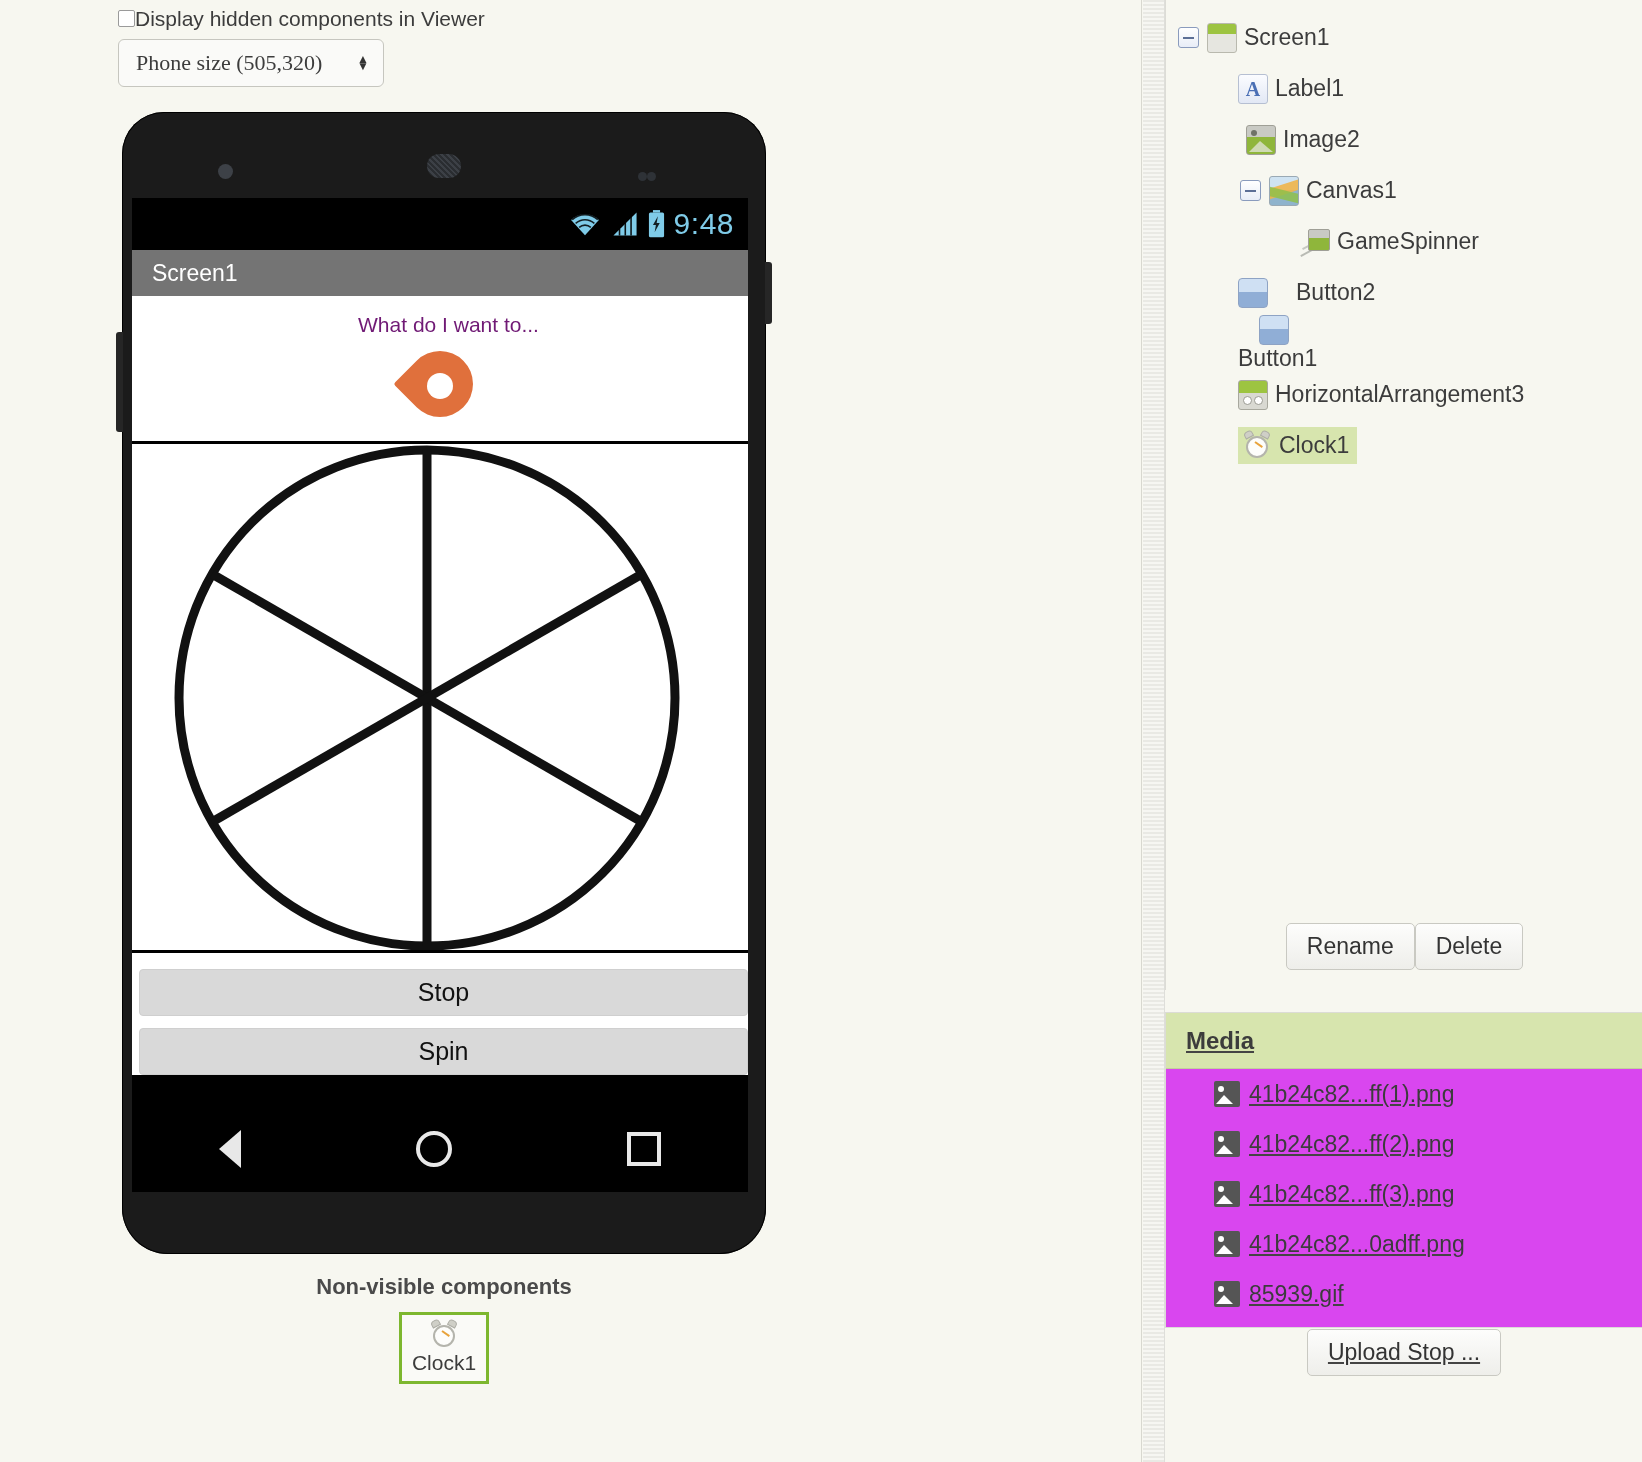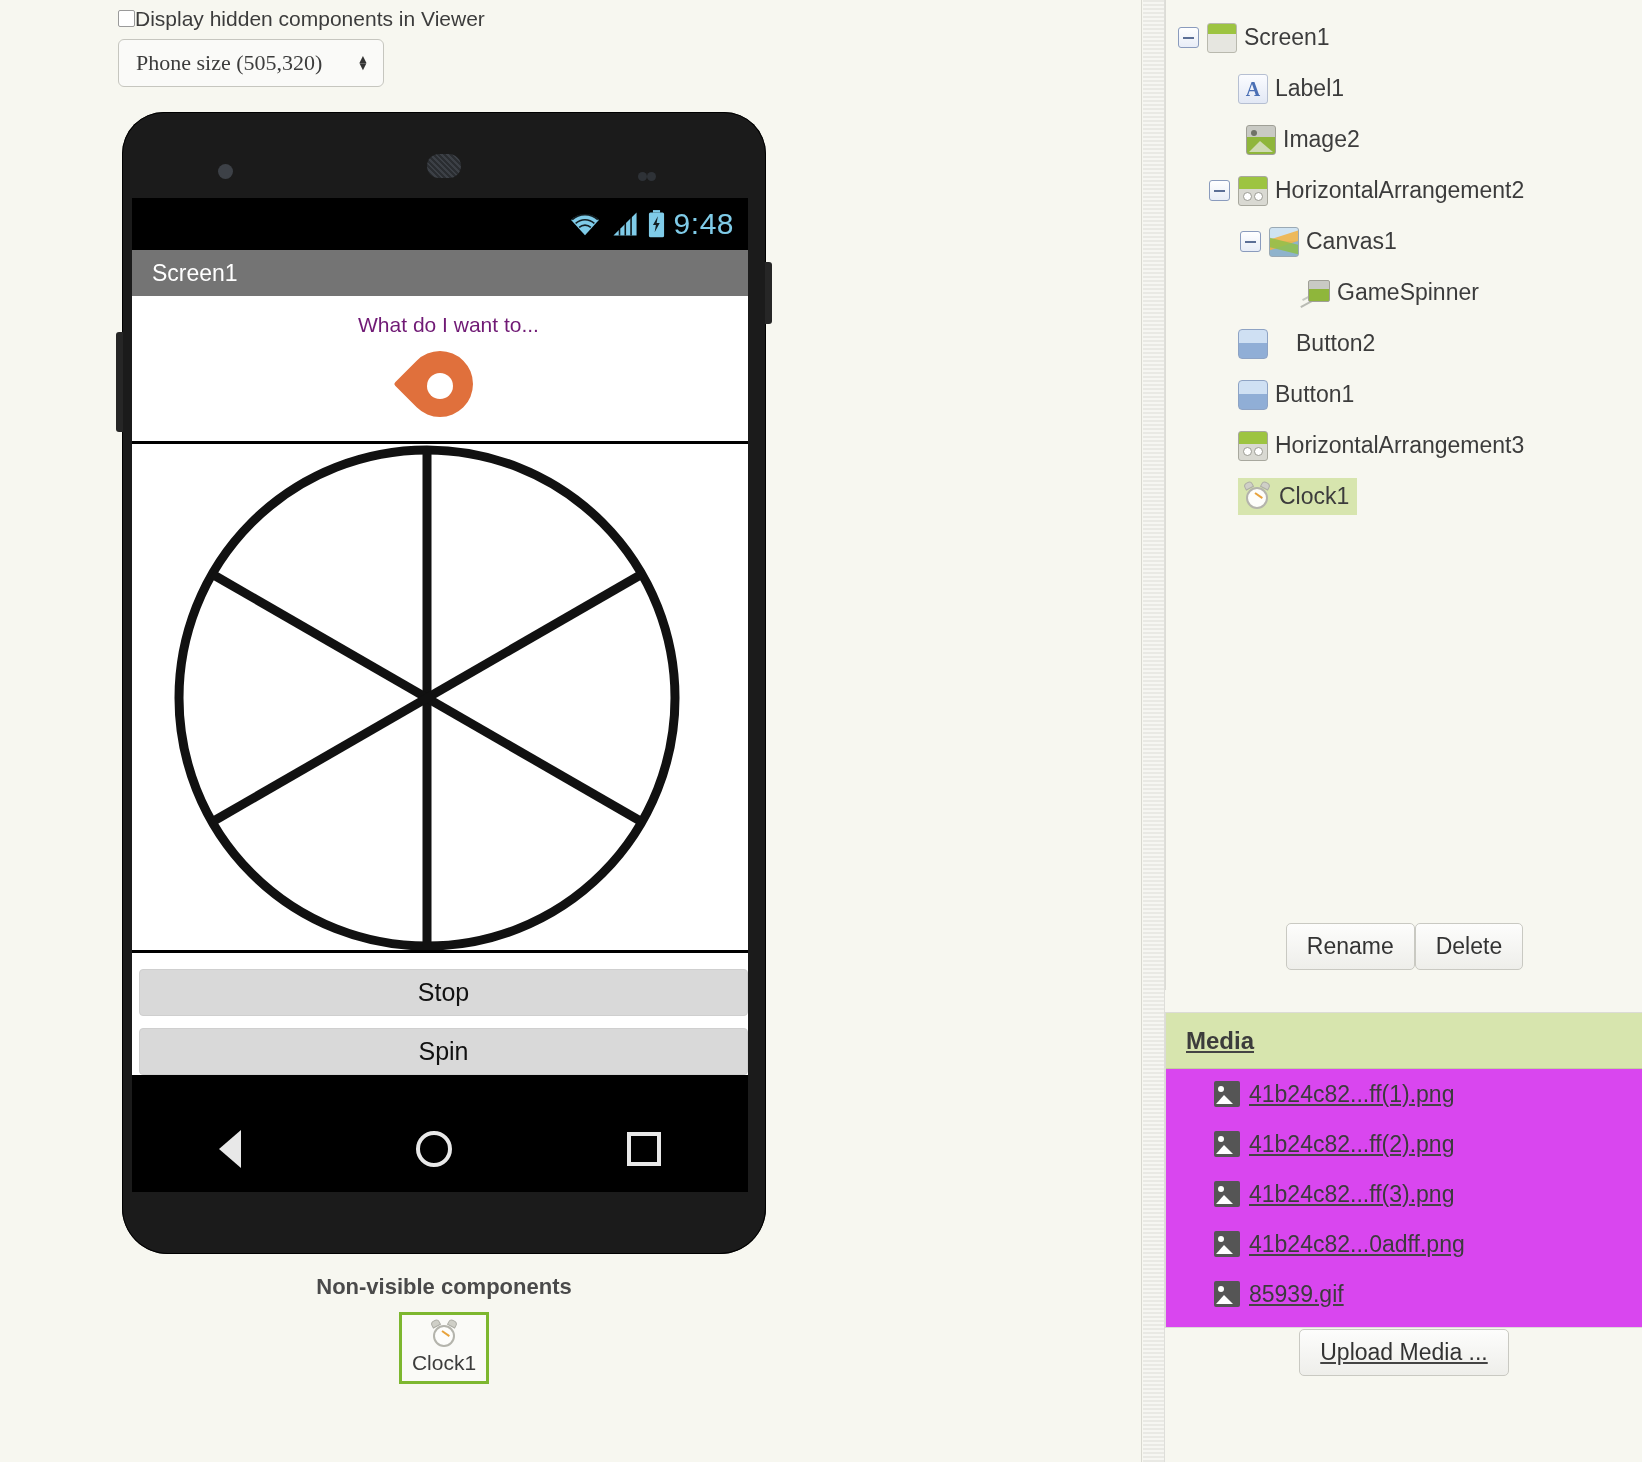--- a/index.html
+++ b/index.html
@@ -355,32 +355,20 @@
             <span class="tree-name">Label1</span>
           </div>
         </div>
         <div class="tree-row" style="padding-left: 43px;">
           <div class="toggle-spacer"></div>
           <div class="" style="display: flex; align-items: center; margin-left: 8px;">
             <div class="tree-ico ico-image"></div>
             <span class="tree-name">Image2</span>
           </div>
         </div>
-        <div class="tree-row" style="padding-left: 43px;">
-          <div class="toggle">
-            <span></span>
-          </div>
-          <div class="" style="display: flex; align-items: center;">
-            <div class="tree-ico ico-harr">
-              <i class="a"></i>
-              <i class="b"></i>
-            </div>
-            <span class="tree-name">HorizontalArrangement2</span>
-          </div>
-        </div>
         <div class="tree-row" style="padding-left: 74px;">
           <div class="toggle">
             <span></span>
           </div>
           <div class="" style="display: flex; align-items: center;">
             <div class="tree-ico ico-canvas"></div>
             <span class="tree-name">Canvas1</span>
           </div>
         </div>
         <div class="tree-row" style="padding-left: 105px;">
@@ -396,21 +384,21 @@
         </div>
         <div class="tree-row" style="padding-left: 43px;">
           <div class="toggle-spacer"></div>
           <div class="" style="display: flex; align-items: center; gap: 21px;">
             <div class="tree-ico ico-button"></div>
             <span class="tree-name">Button2</span>
           </div>
         </div>
         <div class="tree-row" style="padding-left: 43px;">
           <div class="toggle-spacer"></div>
-          <div class="" style="display: flex; align-items: center;">
+          <div class="" style="display: flex; align-items: center; flex-direction: column;">
             <div class="tree-ico ico-button"></div>
             <span class="tree-name">Button1</span>
           </div>
         </div>
         <div class="tree-row" style="padding-left: 43px;">
           <div class="toggle-spacer"></div>
           <div class="" style="display: flex; align-items: center;">
             <div class="tree-ico ico-harr">
               <i class="a"></i>
               <i class="b"></i>
@@ -456,16 +444,16 @@
         <div class="media-row">
           <div class="media-ico"></div>
           <span class="media-name">41b24c82...0adff.png</span>
         </div>
         <div class="media-row">
           <div class="media-ico"></div>
           <span class="media-name">85939.gif</span>
         </div>
       </div>
     <div id="upload-wrap">
-      <button class="panel-btn">Upload Media ...</button>
+      <button class="panel-btn">Upload Stop ...</button>
     </div>
   </div>
 </div>
 
 </body></html>

